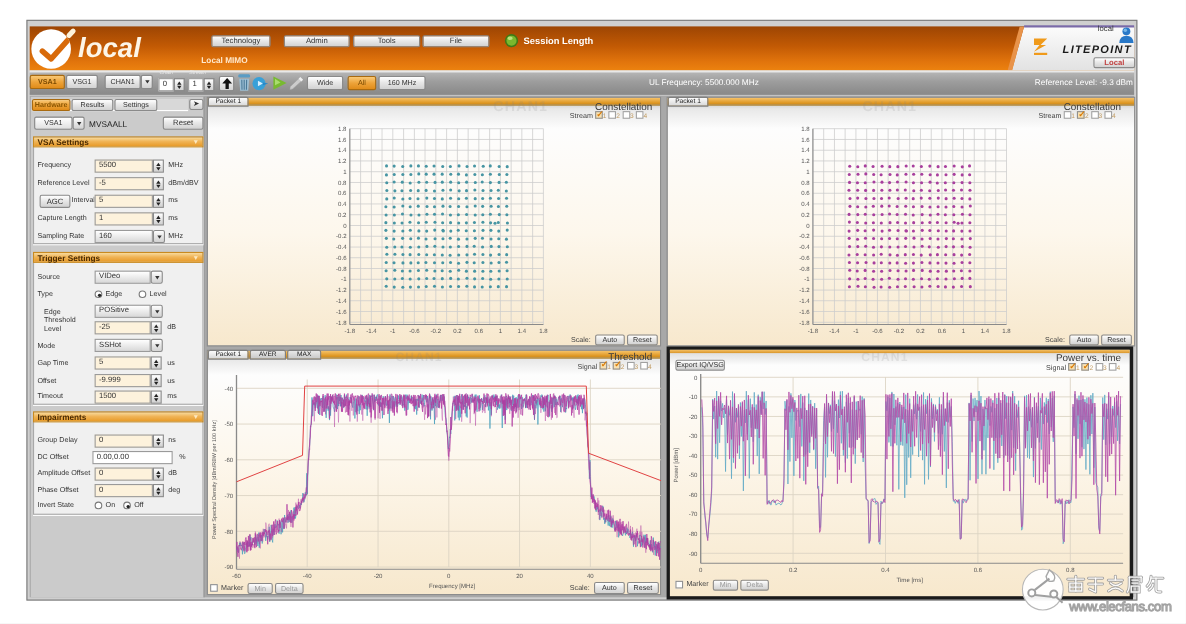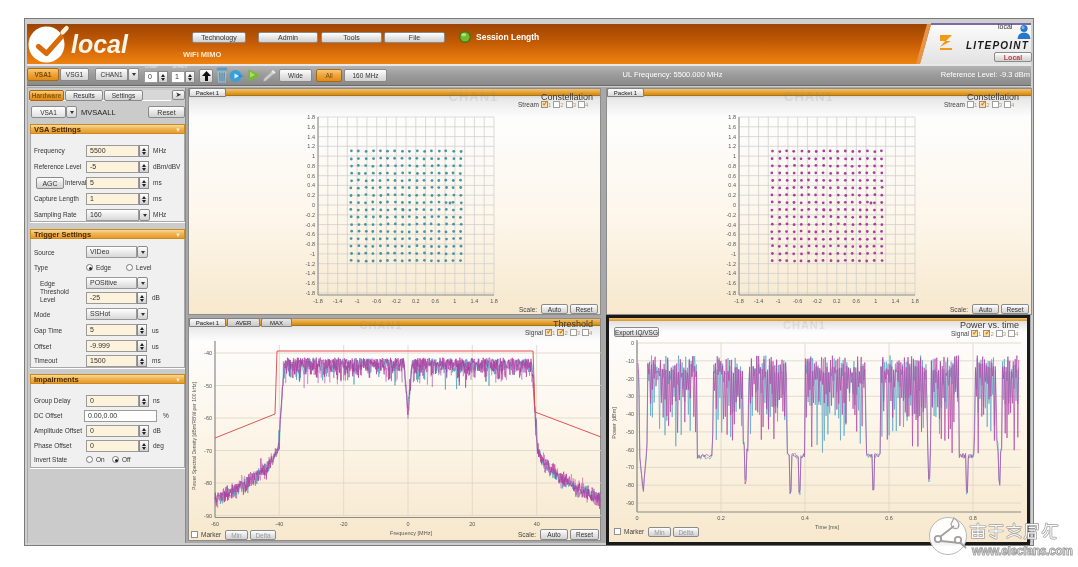--- a/index.html
+++ b/index.html
@@ -38,21 +38,21 @@
       <circle cx="19.5" cy="20.5" r="18"></circle>
     </clipPath>
 <path d="M11.5 22.5 L19.5 29.5 L36.5 10.5" clip-path="url(#logoclip)" fill="none" stroke="#d86a0a" stroke-width="5" stroke-linecap="round" stroke-linejoin="round"></path>
 <path d="M35.7 8.3 L39.5 4.2" fill="none" stroke="#fdf2da" stroke-width="4.5" stroke-linecap="round"></path>
 </svg>
 <div class="ab" style="left:71px;top:30px;font-size:25px;font-weight:bold;font-style:italic;color:#fdf6e8;letter-spacing:0px;">local</div>
 <div class="btn" style="left:192px;top:32px;width:54px;height:11px;line-height:10px;">Technology</div>
 <div class="btn" style="left:258px;top:32px;width:60px;height:11px;line-height:10px;">Admin</div>
 <div class="btn" style="left:321px;top:32px;width:61px;height:11px;line-height:10px;">Tools</div>
 <div class="btn" style="left:384px;top:32px;width:61px;height:11px;line-height:10px;">File</div>
-<div class="ab" style="left:183px;top:50px;font-size:7.5px;font-weight:bold;color:#ffe9cc;">WiFi MIMO</div>
+<div class="ab" style="left:183px;top:50px;font-size:7.5px;font-weight:bold;color:#ffe9cc;">Local MIMO</div>
 <svg class="ab" style="left:458px;top:30px;" width="14" height="14">
     <circle cx="7" cy="7" r="6" fill="#3f7a16"></circle>
     <circle cx="7" cy="7" r="4.6" fill="#7ab82e"></circle>
     <ellipse cx="5.7" cy="4.7" rx="2.4" ry="1.6" fill="#b8e080"></ellipse>
   </svg>
 <div class="ab" style="left:476px;top:32px;font-size:8.5px;font-weight:bold;color:#fff;">Session Length</div>
 <div class="ab" style="left:998px;top:23px;font-size:7px;color:#333;">local</div>
 <svg class="ab" style="left:1016px;top:23px;" width="16" height="17" viewBox="0 0 16 17">
 <circle cx="8" cy="5.5" r="3.6" fill="#2878c8"></circle>
     <path d="M1.5 16 Q2 9.5 8 9.5 Q14 9.5 14.5 16 Z" fill="#2878c8"></path>
@@ -102,21 +102,21 @@
 <path d="M0.5 0.5 L12.5 6.5 L0.5 12.5 Z" fill="#78ba30"></path>
     <path d="M2 2.5 L7 6 L2 8.5 Z" fill="#aadc6e"></path>
   </svg>
 <svg class="ab" style="left:263px;top:70px;" width="13" height="12" viewBox="0 0 13 12">
 <path d="M0.5 11.5 L3 10.8 L12.5 2.5 L10 0 L0.8 8.8 Z" fill="#cccccc" stroke="#a0a0a0" stroke-width="0.5"></path>
 <path d="M10 0 L12.5 2.5 L11 4 L8.5 1.5 Z" fill="#eeeeee"></path>
   </svg>
 <div class="btn" style="left:279px;top:69px;width:33px;height:13px;line-height:12px;font-size:6.5px;">Wide</div>
 <div class="obtn" style="left:316px;top:69px;width:26px;height:13px;line-height:12px;font-size:6.5px;">All</div>
 <div class="btn" style="left:344px;top:69px;width:43px;height:13px;line-height:12px;font-size:6.5px;">160 MHz</div>
-<div class="ab" style="left:590px;top:70px;width:165px;text-align:center;font-size:7.5px;color:#fff;">UL Frequency: 5500.000 MHz</div>
+<div class="ab" style="left:590px;top:70px;width:165px;text-align:left;font-size:7.5px;color:#fff;">UL Frequency: 5500.000 MHz</div>
 <div class="ab" style="left:880px;top:70px;width:150px;text-align:right;font-size:7.5px;color:#fff;">Reference Level: -9.3 dBm</div>
 <div class="ab" style="left:27px;top:87px;width:1004px;height:456px;background:#a8a8a8;"></div>
 <div class="ab" style="left:28px;top:88px;width:158px;height:455px;background:#cbcbcb;border-right:1px solid #8a8a8a;"></div>
 <div class="ab" style="left:29px;top:90px;width:142px;height:11px;background:#d8d8d8;border-bottom:1px solid #fff;"></div>
 <div class="obtn" style="left:29px;top:90px;width:35px;height:11px;line-height:10px;font-size:6.5px;color:#8a5500;font-weight:bold;">Hardware</div>
 <div class="btn" style="left:65px;top:90px;width:38px;height:11px;line-height:10px;font-size:6.5px;">Results</div>
 <div class="btn" style="left:104px;top:90px;width:39px;height:11px;line-height:10px;font-size:6.5px;">Settings</div>
 <div class="btn" style="left:172px;top:90px;width:13px;height:10px;line-height:8px;font-size:7px;">➤</div>
 <div class="btn" style="left:31px;top:106px;width:35px;height:12px;line-height:11px;font-size:6.5px;background:linear-gradient(#fff,#e0e0e0);">VSA1</div>
 <div class="btn" style="left:66px;top:106px;width:11px;height:12px;">
@@ -1097,12 +1097,12 @@
       <path d="M11 4 V16 Q11 18 14 18 H16"></path>
       <path d="M4 16 Q8 13 8 10"></path>
     </g>
     <g stroke="rgba(255,255,255,0.95)" stroke-width="1.4" fill="none" stroke-linecap="round">
       <path d="M6 2 Q6 8 2 12"></path>
       <path d="M6 4 H18"></path>
       <path d="M11 4 V16 Q11 18 14 18 H16"></path>
       <path d="M4 16 Q8 13 8 10"></path>
     </g>
   </svg>
-<div class="ab" style="left:972px;top:544px;font-size:12px;font-weight:bold;color:rgba(255,255,255,0.95);-webkit-text-stroke:1px #a2a2a2;letter-spacing:-0.4px;">www.elecfans.com</div>
+<div class="ab" style="left:972px;top:544px;font-size:12px;font-weight:normal;color:rgba(255,255,255,0.95);-webkit-text-stroke:1px #a2a2a2;letter-spacing:-0.4px;">www.elecfans.com</div>
 </body></html>

